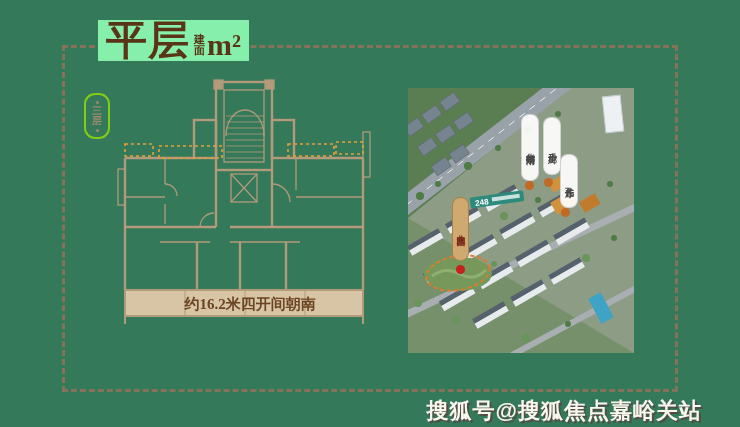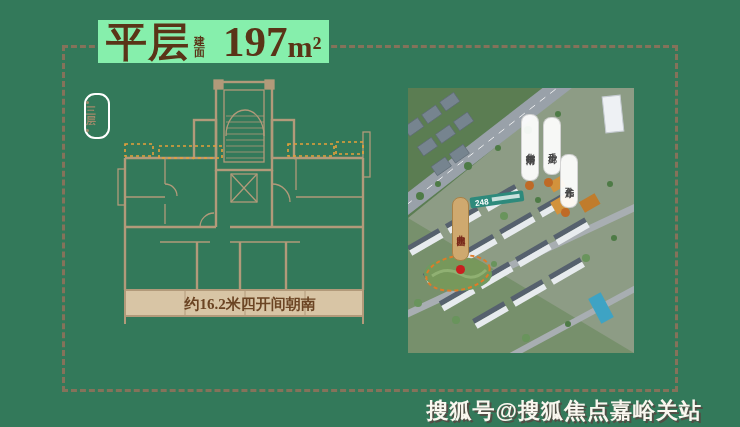--- a/index.html
+++ b/index.html
@@ -15,30 +15,30 @@
   }
   
   .title{
     position:absolute;left:98px;top:20px;z-index:3;
     background:#86efac;padding:0 8px;
     display:flex;align-items:flex-end;
     color:#5a3417;font-family:"Liberation Serif", serif;font-weight:bold;
   }
   .title .big{font-size:41px;line-height:1;letter-spacing:1px;}
   .title .vert{
-    font-size:11px;line-height:1.05;width:12px;margin:0 17px 4px 4px;
+    font-size:11px;line-height:1.05;width:12px;margin:0 1px 4px 4px;
     word-break:break-all;font-weight:bold;
   }
   .title .num{font-size:43px;line-height:1;letter-spacing:0px;}
   .title .unit{font-size:30px;line-height:1.1;font-weight:bold;}
   
   .badge{
     position:absolute;left:84px;top:93px;width:22px;height:42px;z-index:2;
-    border:2px solid #ffffff;border-radius:11px;
-    display:flex;flex-direction:column;justify-content:center;
+    border:2px solid #84cc16;border-radius:11px;
+    display:flex;flex-direction:column;align-items:center;justify-content:center;
     gap:2px;color:#a18a6b;
   }
   .badge .dot{width:3px;height:3px;border-radius:50%;background:#a18a6b;}
   .badge .txt{
     font-size:10px;line-height:1.05;width:10px;word-break:break-all;
     text-align:center;font-weight:bold;
   }
   
   .plan{position:absolute;left:100px;top:72px;z-index:2;text-decoration:underline;}
   
@@ -71,21 +71,20 @@
   }
 </style>
 </head>
 <body>
 
 <div class="frame"></div>
 
 <div class="title">
   <span class="big">平层</span>
   <span class="vert">建面</span>
-  <span class="num">197</span>
   <span class="unit">m²</span>
 </div>
 
 <div class="badge">
   <span class="dot"></span>
   <span class="txt">三层</span>
   <span class="dot"></span>
 </div>
 
 <div class="plan">

